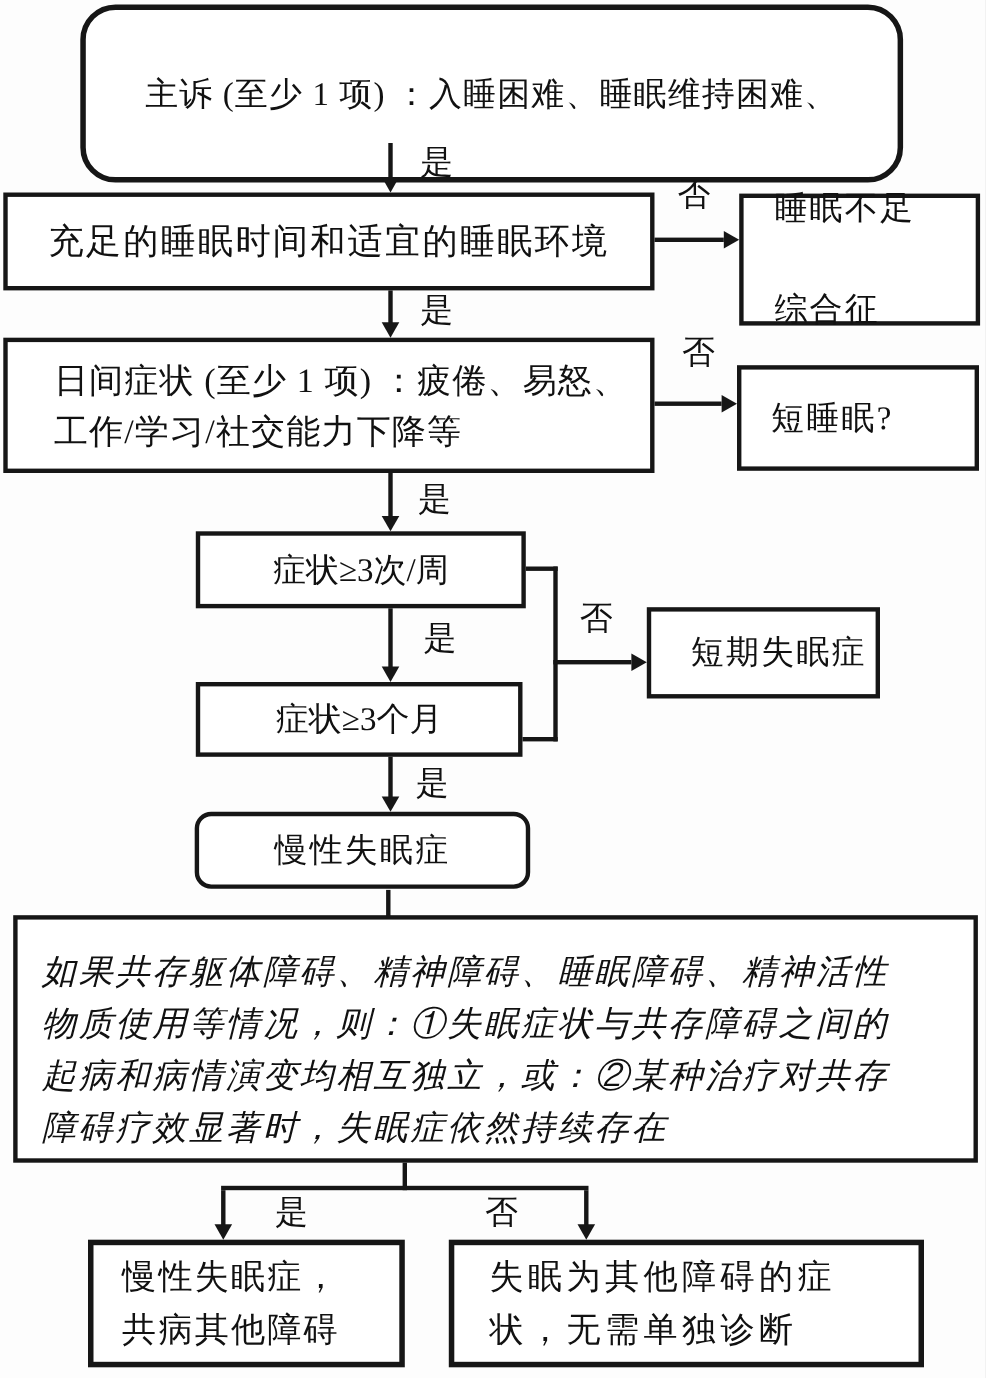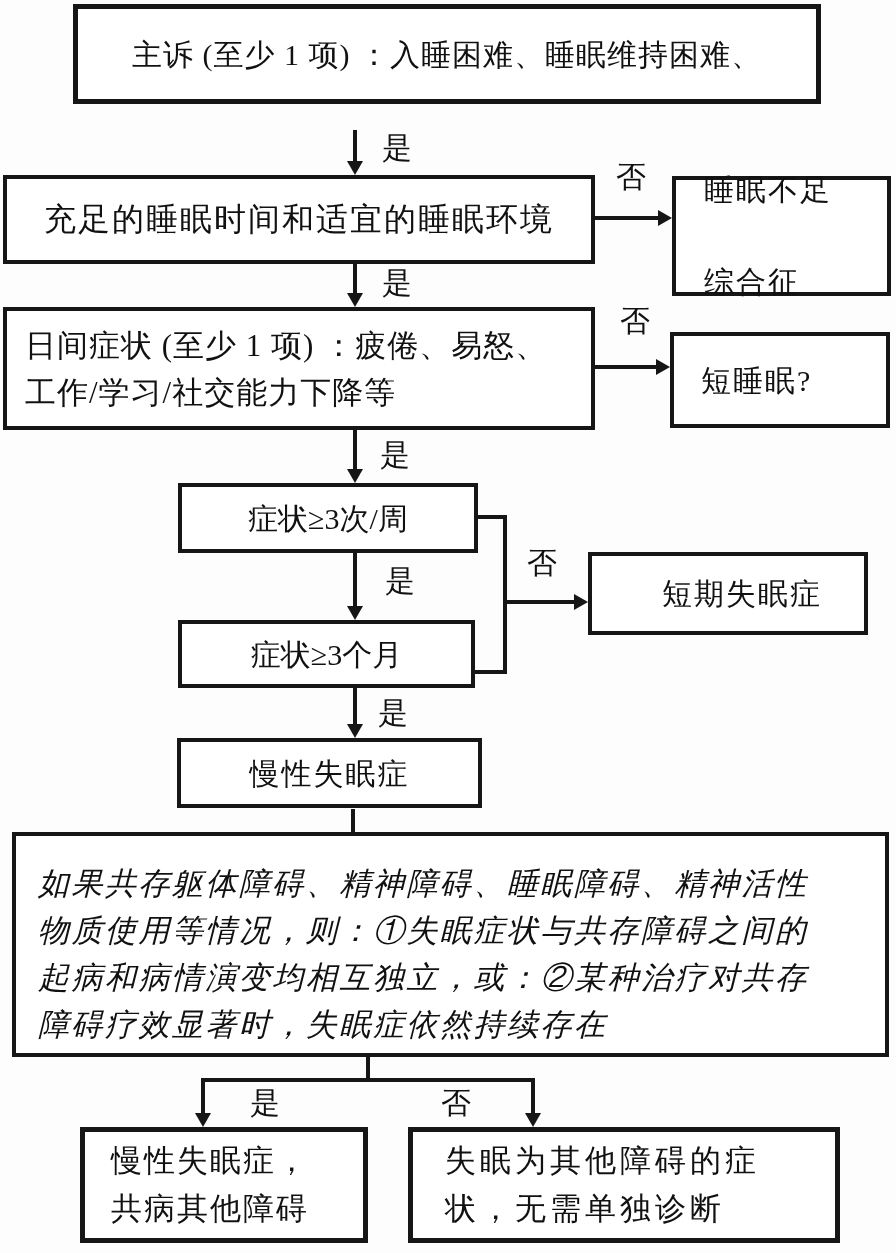--- a/index.html
+++ b/index.html
@@ -27,29 +27,29 @@
   .vl{position:absolute;width:4px;background:#161616;}
   .hl{position:absolute;height:4px;background:#161616;}
   .ad{position:absolute;width:0;height:0;
       border-left:8px solid transparent;border-right:8px solid transparent;
       border-top:14px solid #161616;}
   .ar{position:absolute;width:0;height:0;
       border-top:8px solid transparent;border-bottom:8px solid transparent;
       border-left:14px solid #161616;}
   .lbl{position:absolute;font-size:30px;line-height:30px;}
 
-  #box-complaint{left:73px;top:4px;width:748px;height:100px;border-width:5px;letter-spacing:1px;}
+  #box-complaint{left:73px;top:4px;width:748px;height:162px;border-width:5px;letter-spacing:1px;border-radius:32px;}
   #box-sleep-env{left:3px;top:175px;width:592px;height:89px;font-size:32px;letter-spacing:2px;}
   #box-insufficient{left:672px;top:176px;width:219px;height:120px;padding-left:28px;line-height:44px;letter-spacing:2px;gap:48px;}
-  #box-daytime{left:3px;top:307px;width:592px;height:123px;padding-left:18px;font-size:31px;line-height:47px;letter-spacing:1px;}
+  #box-daytime{left:3px;top:307px;width:592px;height:123px;padding-left:42px;font-size:31px;line-height:47px;letter-spacing:1px;}
   #box-short-sleeper{left:670px;top:332px;width:220px;height:96px;padding-left:27px;letter-spacing:2px;}
   #box-freq{left:178px;top:483px;width:300px;height:70px;}
   #box-duration{left:178px;top:620px;width:297px;height:68px;}
-  #box-short-term{left:588px;top:552px;width:280px;height:83px;letter-spacing:2px;padding-left:28px;}
-  #box-chronic{left:177px;top:738px;width:305px;height:70px;letter-spacing:2px;}
+  #box-short-term{left:588px;top:552px;width:212px;height:83px;letter-spacing:2px;padding-left:28px;}
+  #box-chronic{left:177px;top:738px;width:305px;height:70px;letter-spacing:2px;border-radius:15px;}
   #box-criteria{left:12px;top:832px;width:877px;height:225px;justify-content:flex-start;padding:24px 14px 0 22px;font-size:31px;line-height:47px;letter-spacing:2.5px;font-style:italic;}
   #box-chronic-comorbid{left:80px;top:1127px;width:288px;height:116px;border-width:5px;padding-left:26px;font-size:31px;line-height:48px;letter-spacing:2px;}
   #box-symptom-other{left:408px;top:1127px;width:432px;height:116px;border-width:5px;padding-left:32px;font-size:31px;line-height:48px;letter-spacing:4px;}
 </style>
 </head>
 <body>
 
 <div id="canvas">
 
   <div class="box center" id="box-complaint">

